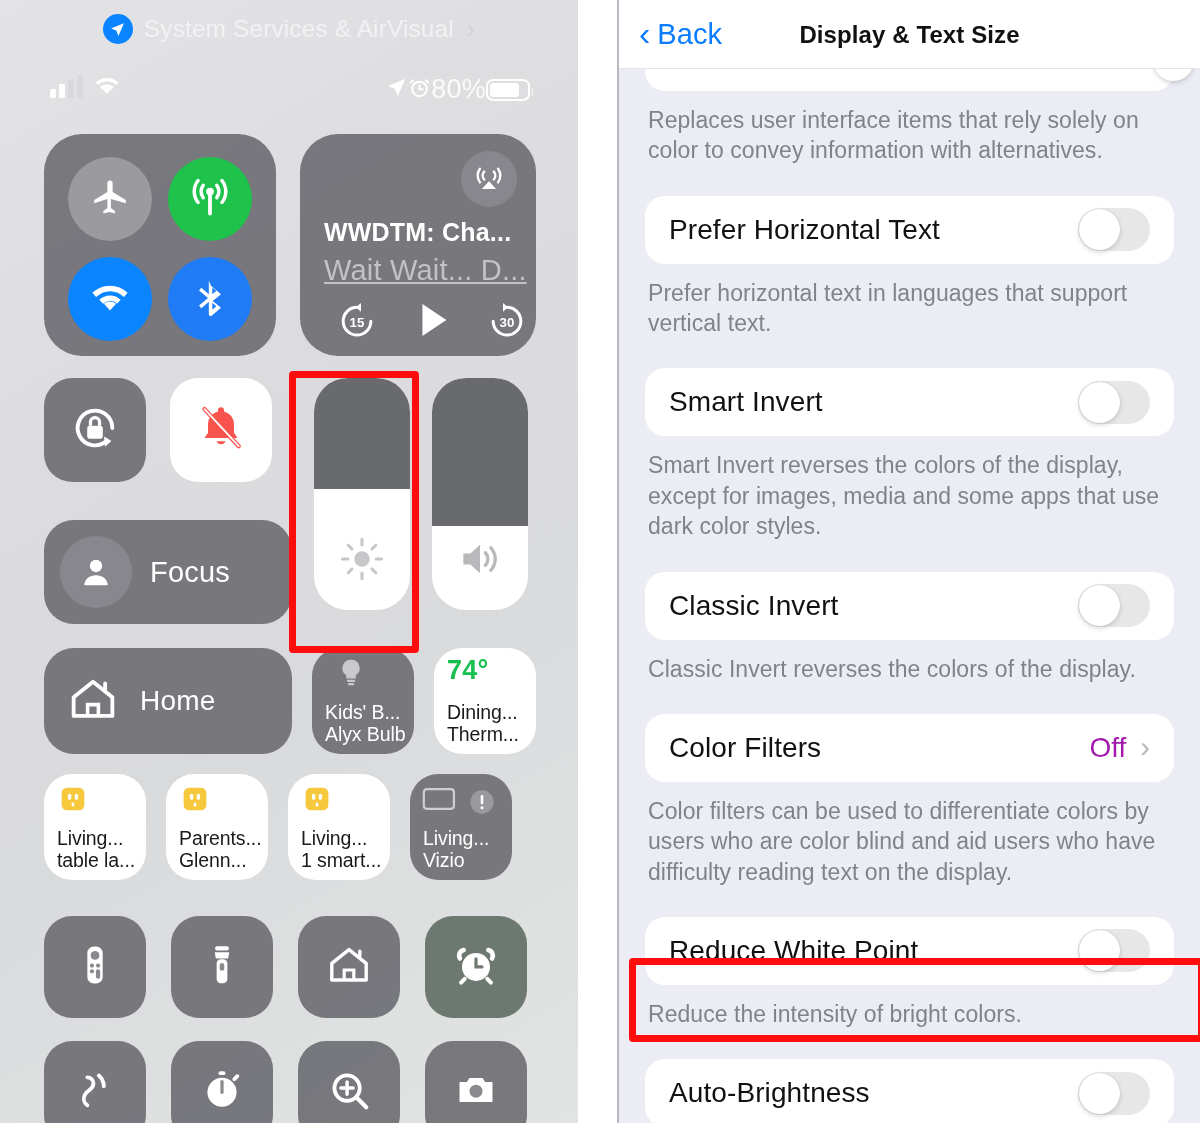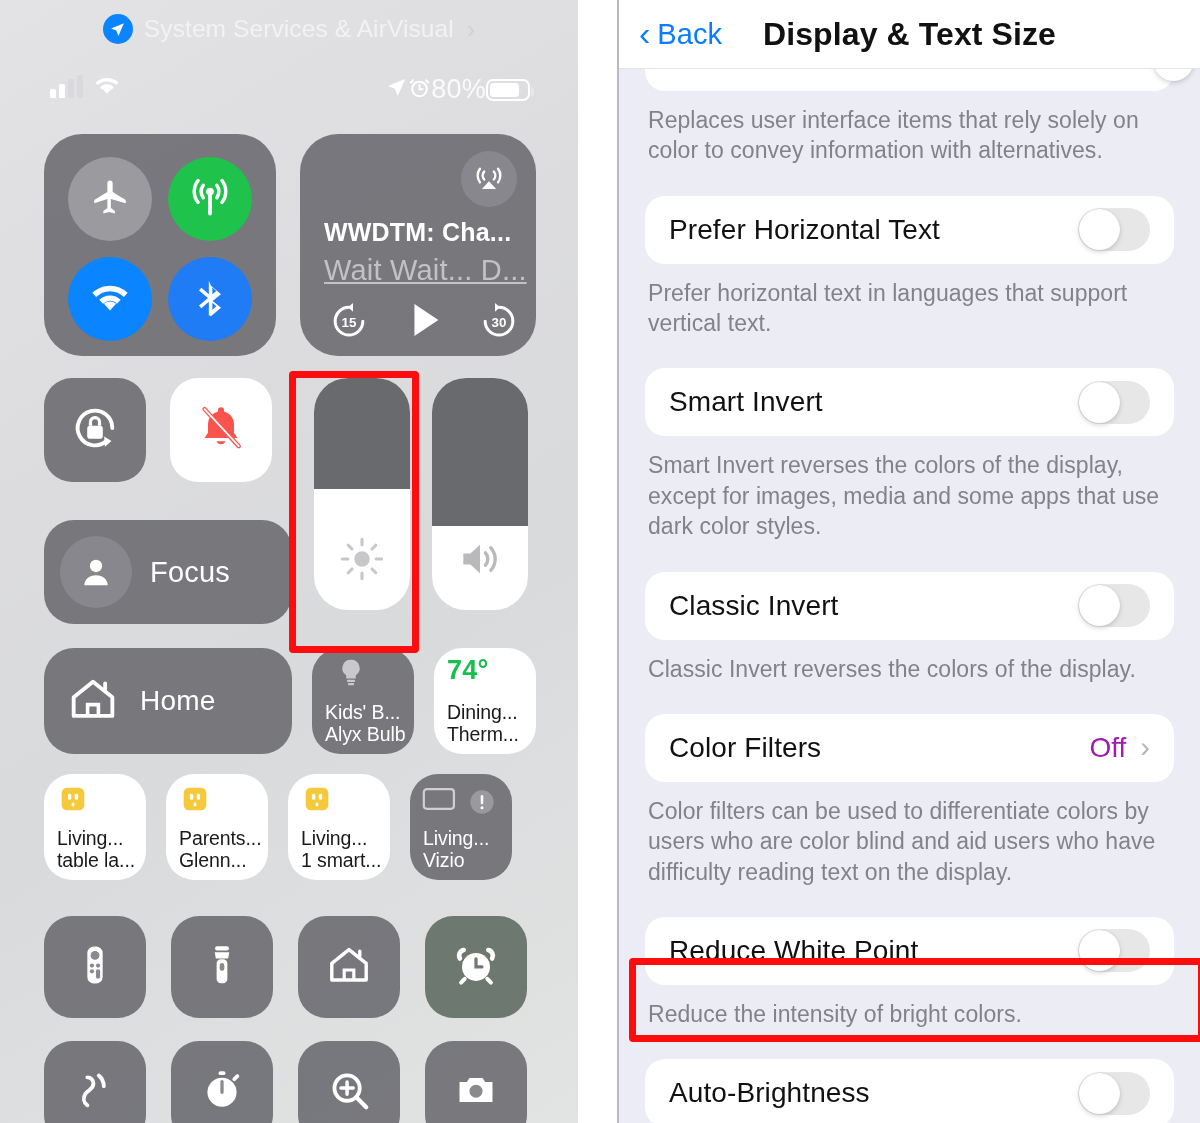--- a/index.html
+++ b/index.html
@@ -67,21 +67,21 @@
   .conn-btn.p2 { left: 24px; top: 123px; background: #0a84ff; }
   .conn-btn.p3 { left: 124px; top: 123px; background: #1f7cf5; }
 
   .media-tile { width: 236px; height: 222px; position: relative; border-radius: 38px; padding: 20px 22px; }
   .airplay {
     position: absolute; right: 19px; top: 17px; width: 56px; height: 56px; border-radius: 50%;
     background: rgba(150,150,155,.55); display:flex; align-items:center; justify-content:center;
   }
   .media-title { position:absolute; left: 24px; top: 84px; font-size: 25px; font-weight: bold; color:#fff; letter-spacing:.2px; }
   .media-sub { position:absolute; left: 24px; top: 120px; font-size: 29px; color:#c2c2c6; letter-spacing:.2px;text-decoration:underline; }
-  .media-ctrls { position:absolute; left: 29px; top: 163px; width: 190px; display:flex; align-items:center; justify-content:space-between;text-align:right; }
+  .media-ctrls { position:absolute; left: 37px; top: 163px; width: 190px; display:flex; align-items:center; justify-content:space-between;text-align:right; }
 
   .row2 { display: flex; gap: 22px; margin-top: 22px; }
   .left-cluster { width: 248px; }
   .small-row { display: flex; gap: 24px; }
   .sq-tile { width: 102px; height: 104px; border-radius: 28px; display:flex; align-items:center; justify-content:center; }
   .sq-tile.white { background:#ffffff; }
   .focus-tile {
     width: 248px; height: 104px; border-radius: 30px; margin-top: 38px;
     display: flex; align-items: center; padding-left: 16px; gap: 18px;
   }
@@ -126,21 +126,21 @@
     background: #ececf5; border-left: 2px solid #b9b9c2; overflow: hidden;
   }
   .nav {
     position: absolute; left: 0; top: 0; width: 581px; height: 69px;
     background: #ffffff; display: flex; align-items: center;
     border-bottom: 1px solid #e4e4ea; z-index: 5;
   }
   .nav-back { display: flex; align-items: center; gap: 7px; margin-left: 20px; cursor: pointer; }
   .nav-back-chev { color: #0a7cff; font-size: 34px; line-height: 1; font-weight: 400; margin-top: -3px; }
   .nav-back-label { color: #0a7cff; font-size: 29px; letter-spacing: .1px; }
-  .nav-title { position: absolute; left: 0; top: 0; width: 581px; height: 69px; display:flex; align-items:center; justify-content:center; font-size: 32px; font-weight: bold; color:#111; letter-spacing:.1px; }
+  .nav-title { position: absolute; left: 0; top: 0; width: 581px; height: 69px; display:flex; align-items:center; justify-content:center; font-size: 24px; font-weight: bold; color:#111; letter-spacing:.1px; }
 
   .list { position: absolute; left: 0; top: 69px; width: 581px; }
   .cut-row {
     margin: 0 26px; height: 22px; background:#fff;
     border-radius: 0 0 20px 20px; position: relative;
   }
   .cut-row .tg { position:absolute; right: 22px; top: -30px; }
   .card {
     margin: 0 26px; background: #ffffff; border-radius: 20px;
     display: flex; align-items: center; justify-content: space-between;

